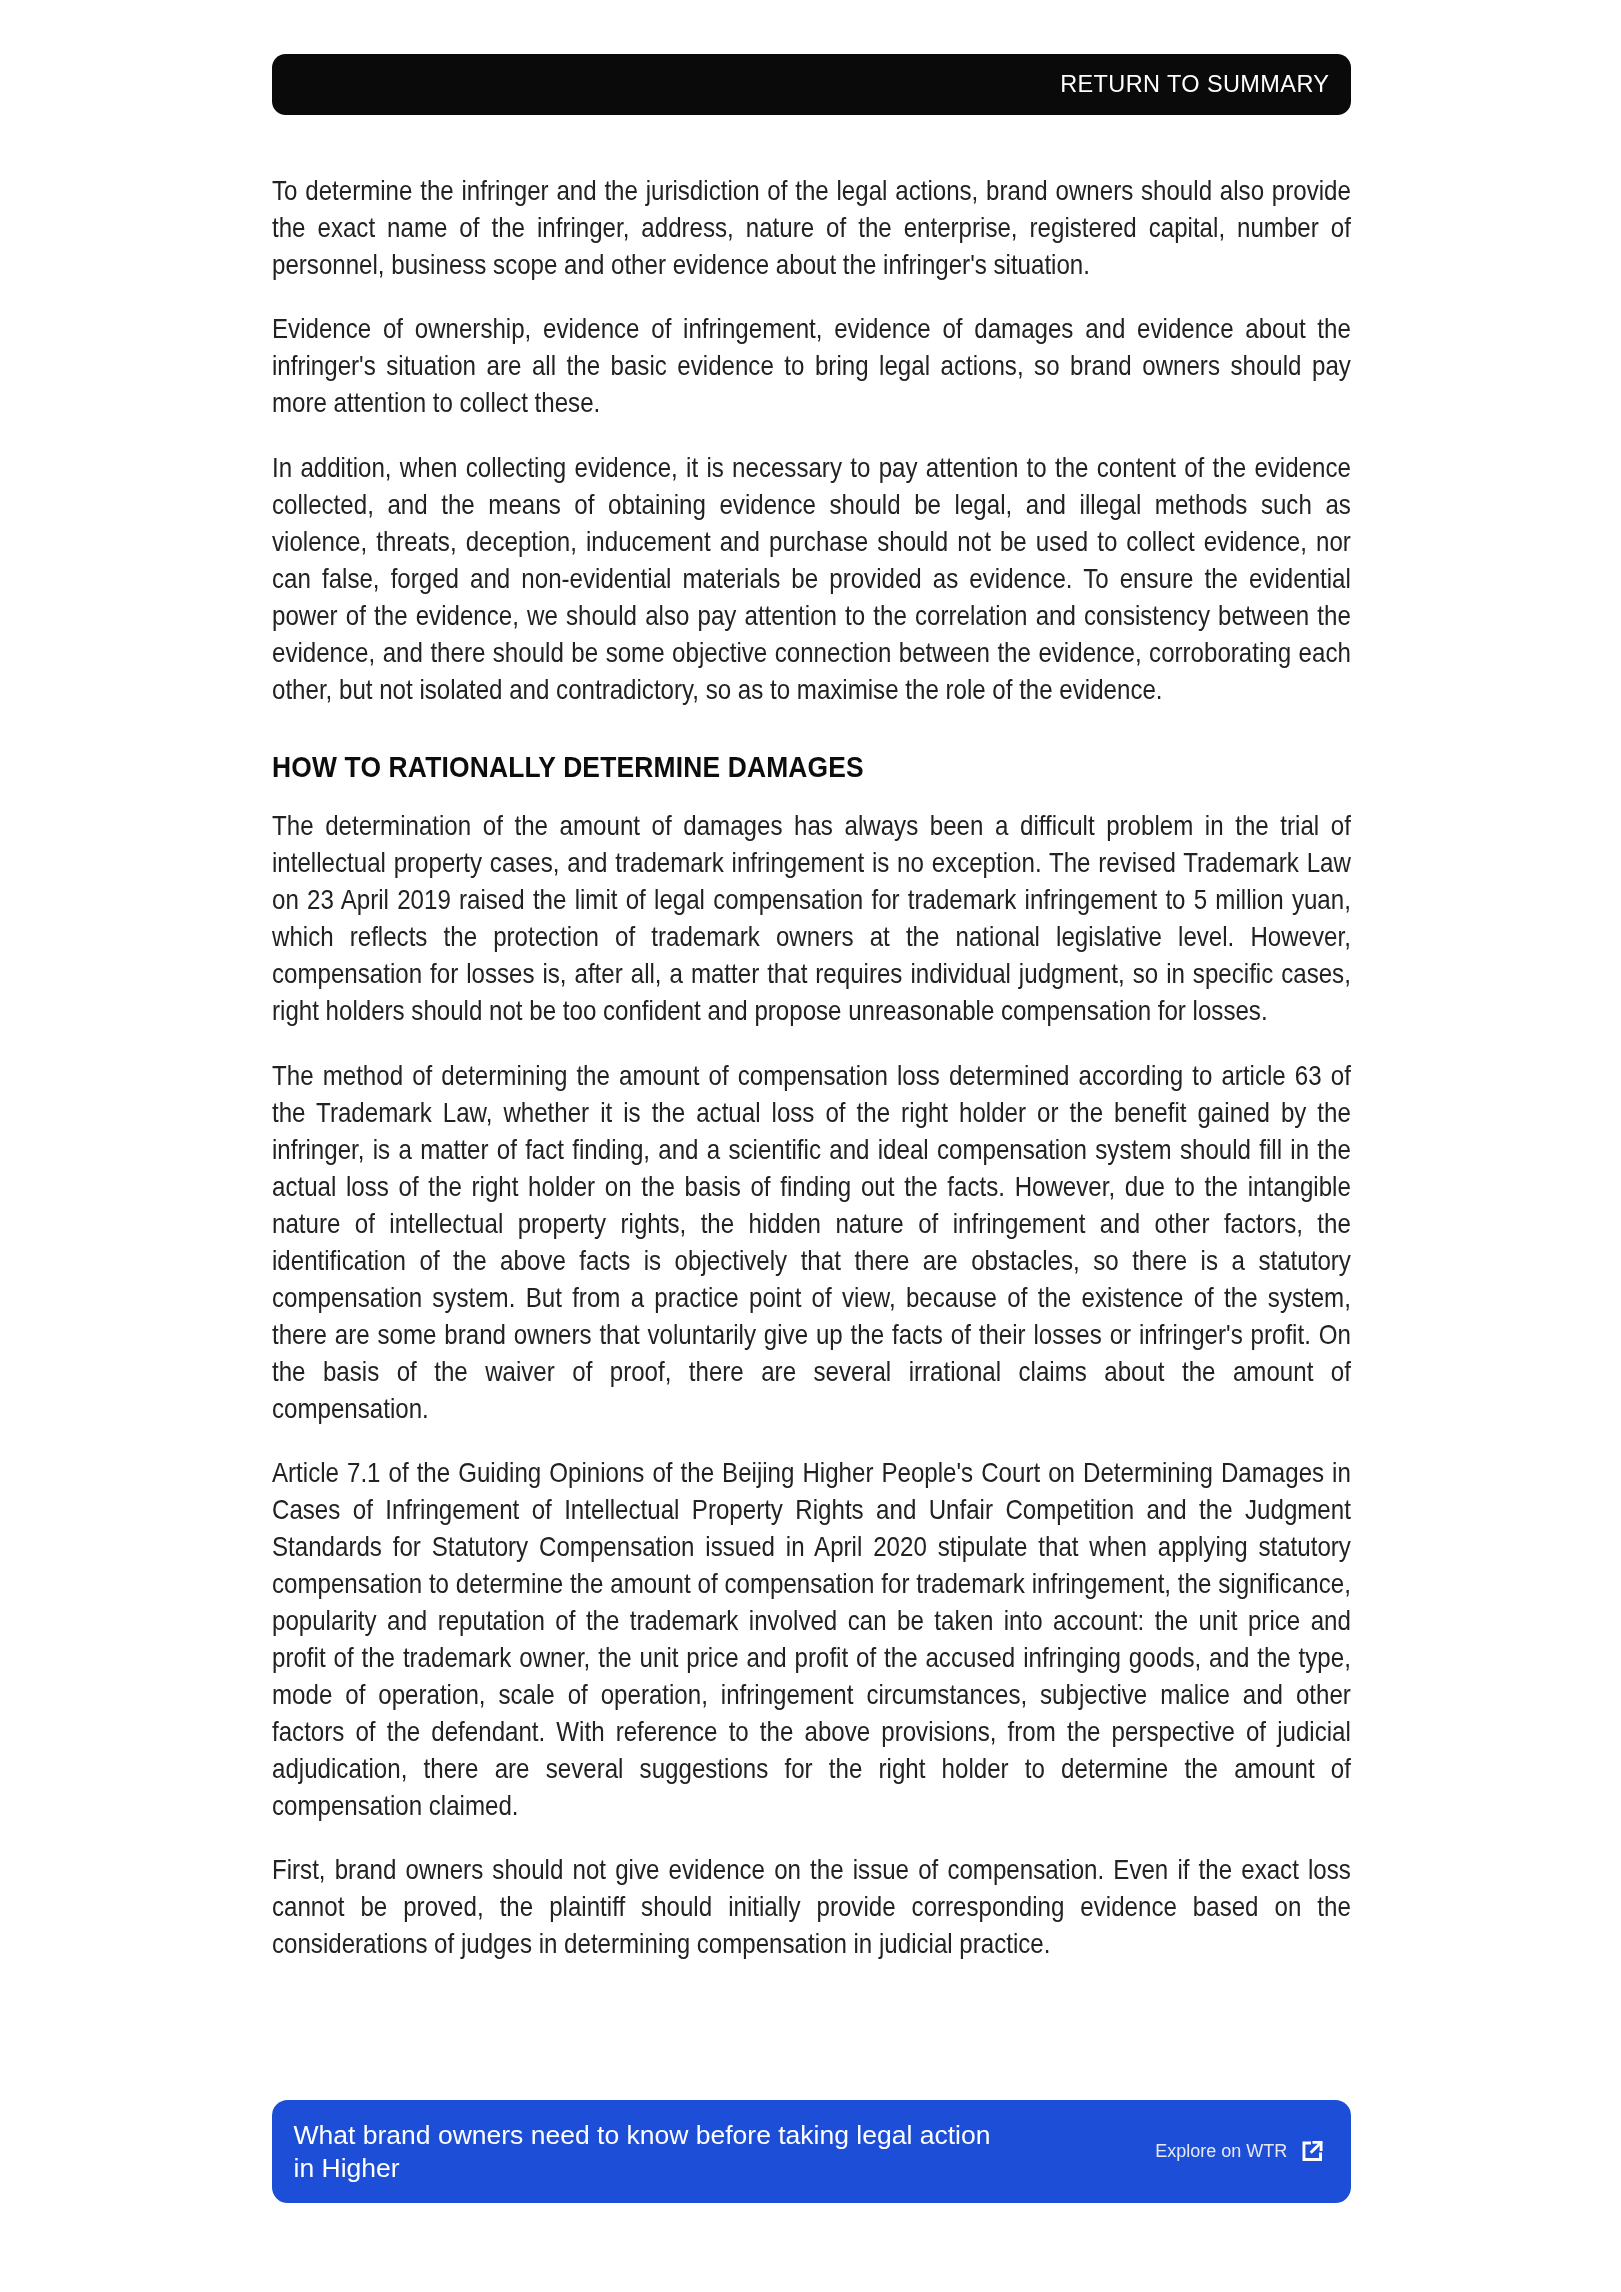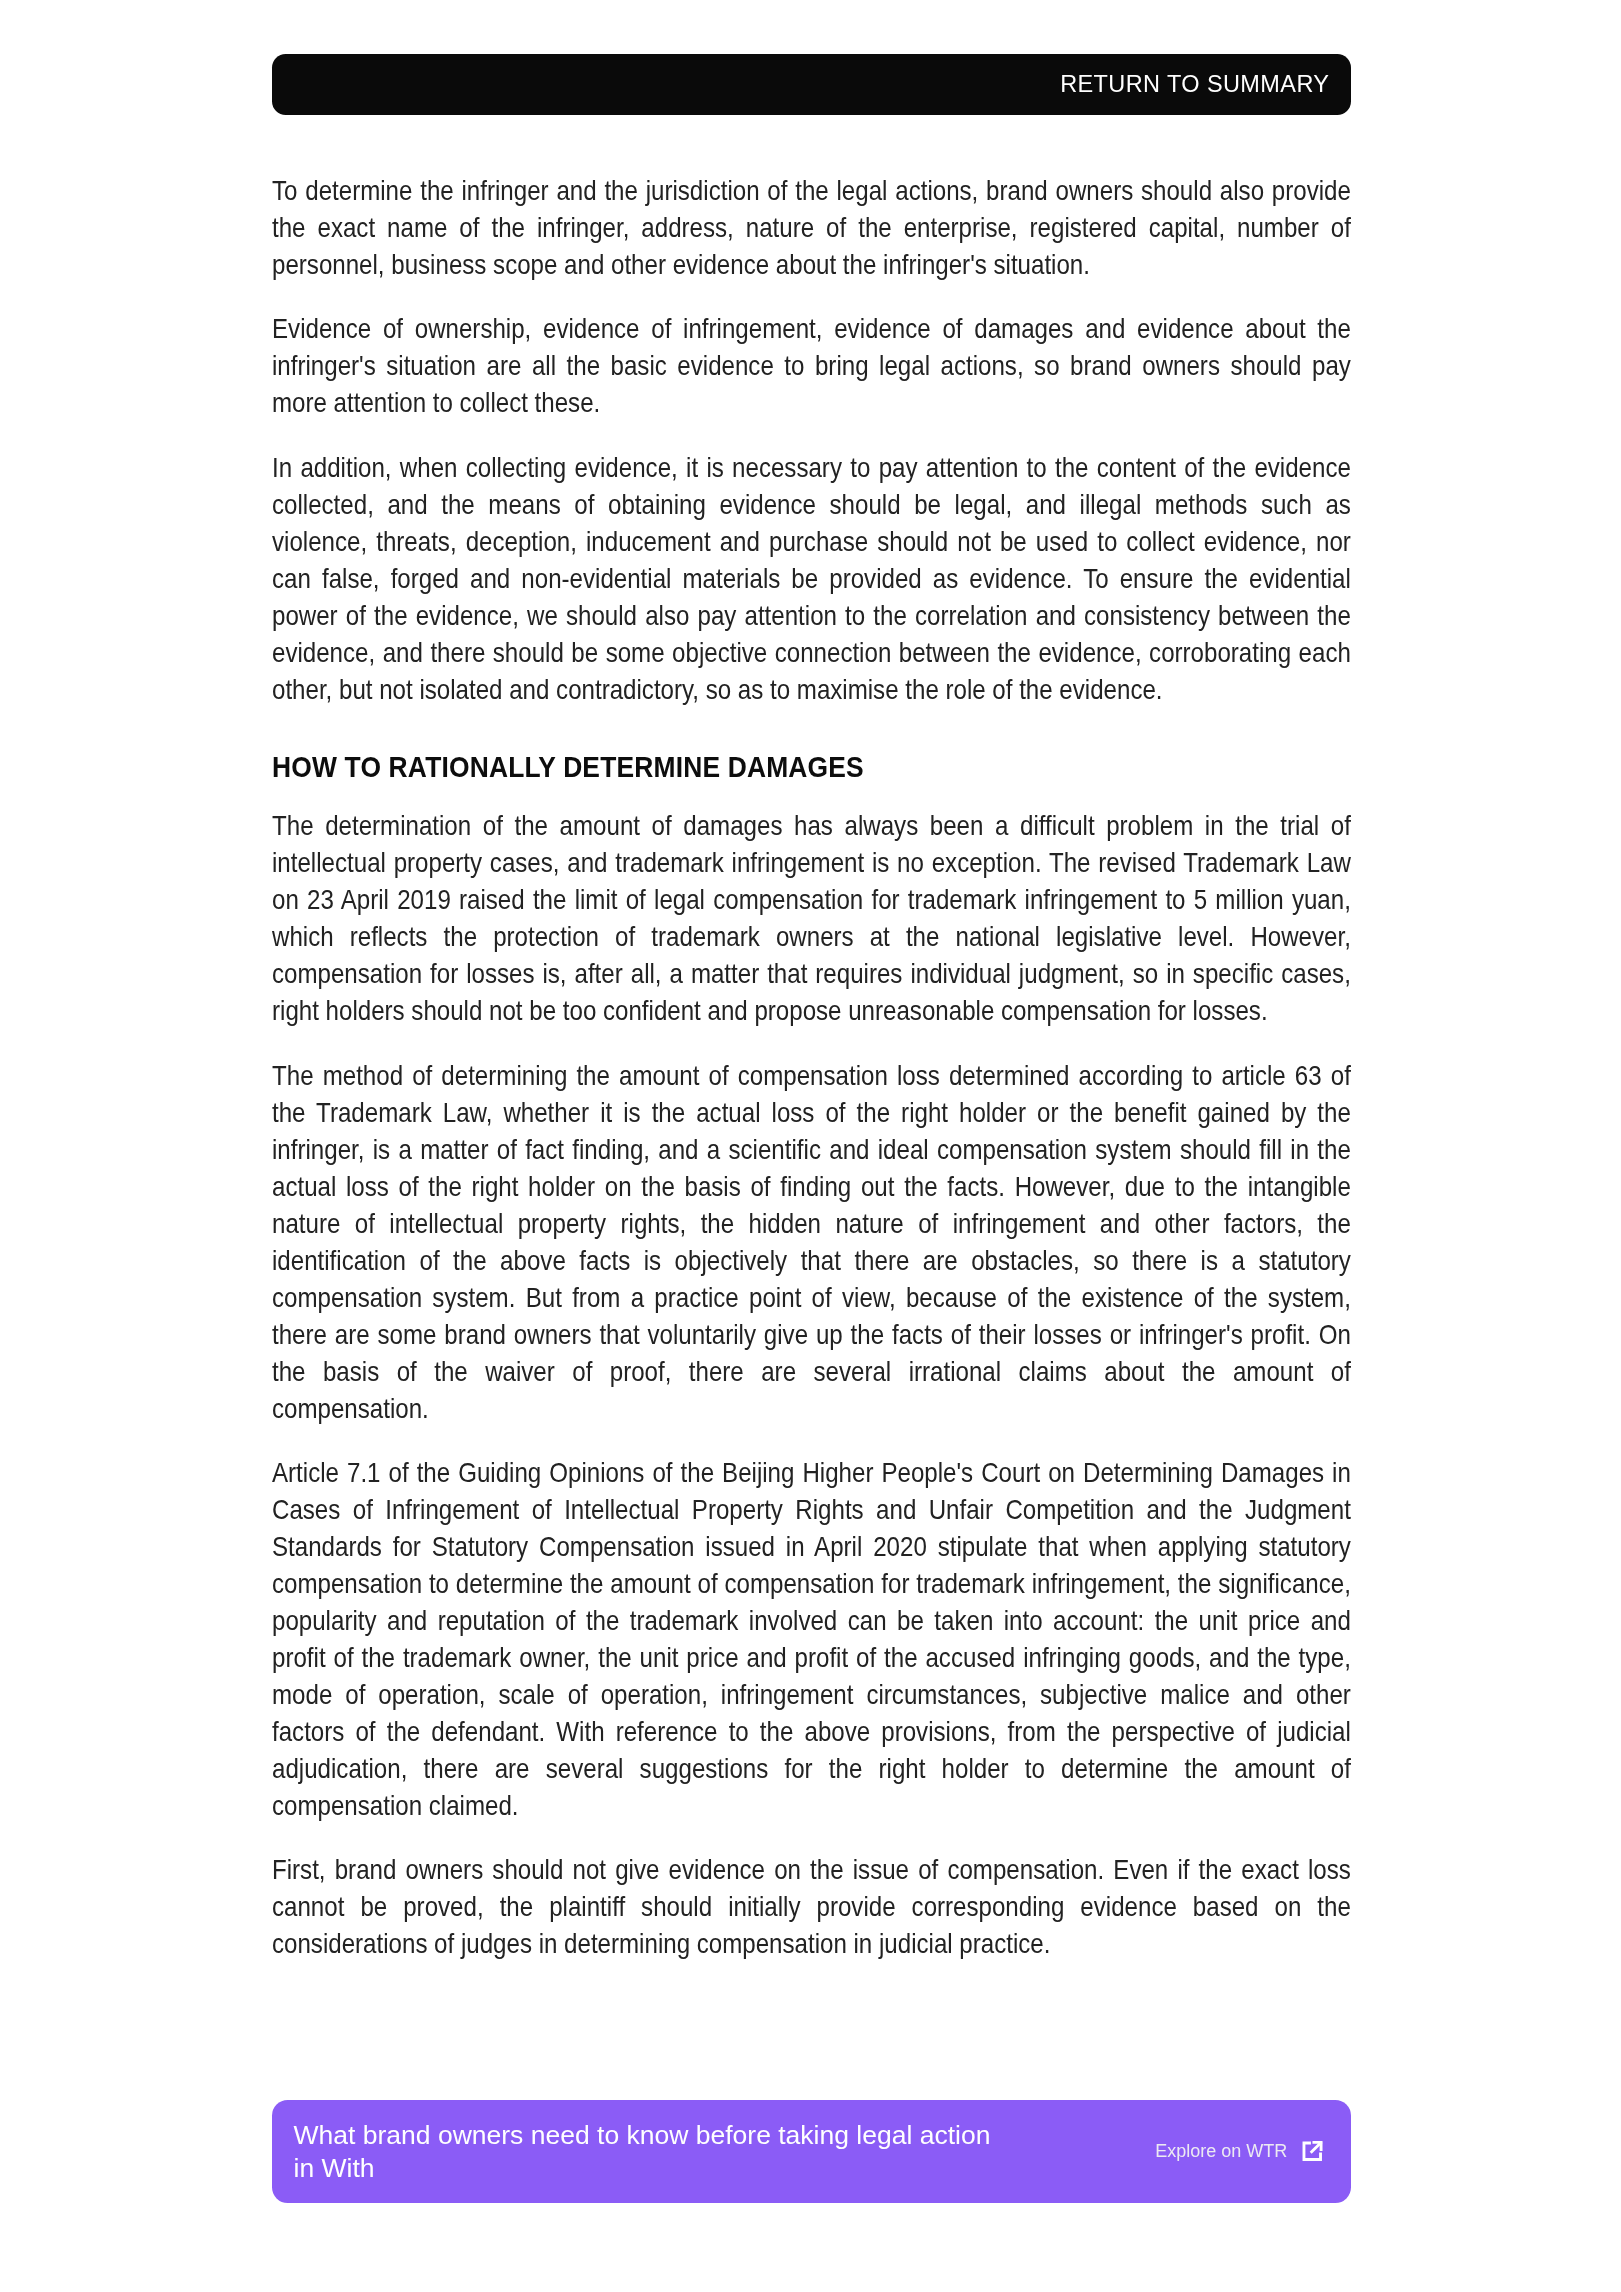--- a/index.html
+++ b/index.html
@@ -70,21 +70,21 @@
     letter-spacing: 0.2px;
   }
 
   
   .bottom-bar {
     position: absolute;
     left: 272px;
     top: 2100px;
     width: 1079px;
     height: 103px;
-    background: #8b5cf6;
+    background: #1d4ed8;
     border-radius: 15.7px;
     box-sizing: border-box;
     display: flex;
     align-items: center;
     justify-content: space-between;
     padding: 0 25.5px 0 21.6px;
   }
   .bottom-bar .doc-title {
     color: #ffffff;
     font-size: 26.5px;
@@ -128,21 +128,21 @@
       <p>The determination of the amount of damages has always been a difficult problem in the trial of intellectual property cases, and trademark infringement is no exception. The revised Trademark Law on 23 April 2019 raised the limit of legal compensation for trademark infringement to 5 million yuan, which reflects the protection of trademark owners at the national legislative level. However, compensation for losses is, after all, a matter that requires individual judgment, so in specific cases, right holders should not be too confident and propose unreasonable compensation for losses.</p>
       <p>The method of determining the amount of compensation loss determined according to article 63 of the Trademark Law, whether it is the actual loss of the right holder or the benefit gained by the infringer, is a matter of fact finding, and a scientific and ideal compensation system should fill in the actual loss of the right holder on the basis of finding out the facts. However, due to the intangible nature of intellectual property rights, the hidden nature of infringement and other factors, the identification of the above facts is objectively that there are obstacles, so there is a statutory compensation system. But from a practice point of view, because of the existence of the system, there are some brand owners that voluntarily give up the facts of their losses or infringer's profit. On the basis of the waiver of proof, there are several irrational claims about the amount of compensation.</p>
       <p>Article 7.1 of the Guiding Opinions of the Beijing Higher People's Court on Determining Damages in Cases of Infringement of Intellectual Property Rights and Unfair Competition and the Judgment Standards for Statutory Compensation issued in April 2020 stipulate that when applying statutory compensation to determine the amount of compensation for trademark infringement, the significance, popularity and reputation of the trademark involved can be taken into account: the unit price and profit of the trademark owner, the unit price and profit of the accused infringing goods, and the type, mode of operation, scale of operation, infringement circumstances, subjective malice and other factors of the defendant. With reference to the above provisions, from the perspective of judicial adjudication, there are several suggestions for the right holder to determine the amount of compensation claimed.</p>
       <p>First, brand owners should not give evidence on the issue of compensation. Even if the exact loss cannot be proved, the plaintiff should initially provide corresponding evidence based on the considerations of judges in determining compensation in judicial practice.</p>
     </div>
   </div>
 
   <div class="bottom-bar">
     <div class="doc-title">
       <div>What brand owners need to know before taking legal action</div>
-      <div>in With</div>
+      <div>in Higher</div>
     </div>
     <a class="explore-link">
       <span class="link-label">Explore on WTR</span>
       <span>
         <svg width="26.5" height="26.5" viewBox="0 0 24 24" fill="none" stroke="#ffffff" stroke-width="2.6" stroke-linecap="square">
           <path d="M9.5 4.5 H4.5 V19.5 H19.5 V14.5"></path>
           <path d="M13.5 4 H20 V10.5"></path>
           <path d="M19.5 4.5 L11.5 12.5"></path>
         </svg>
       </span>

